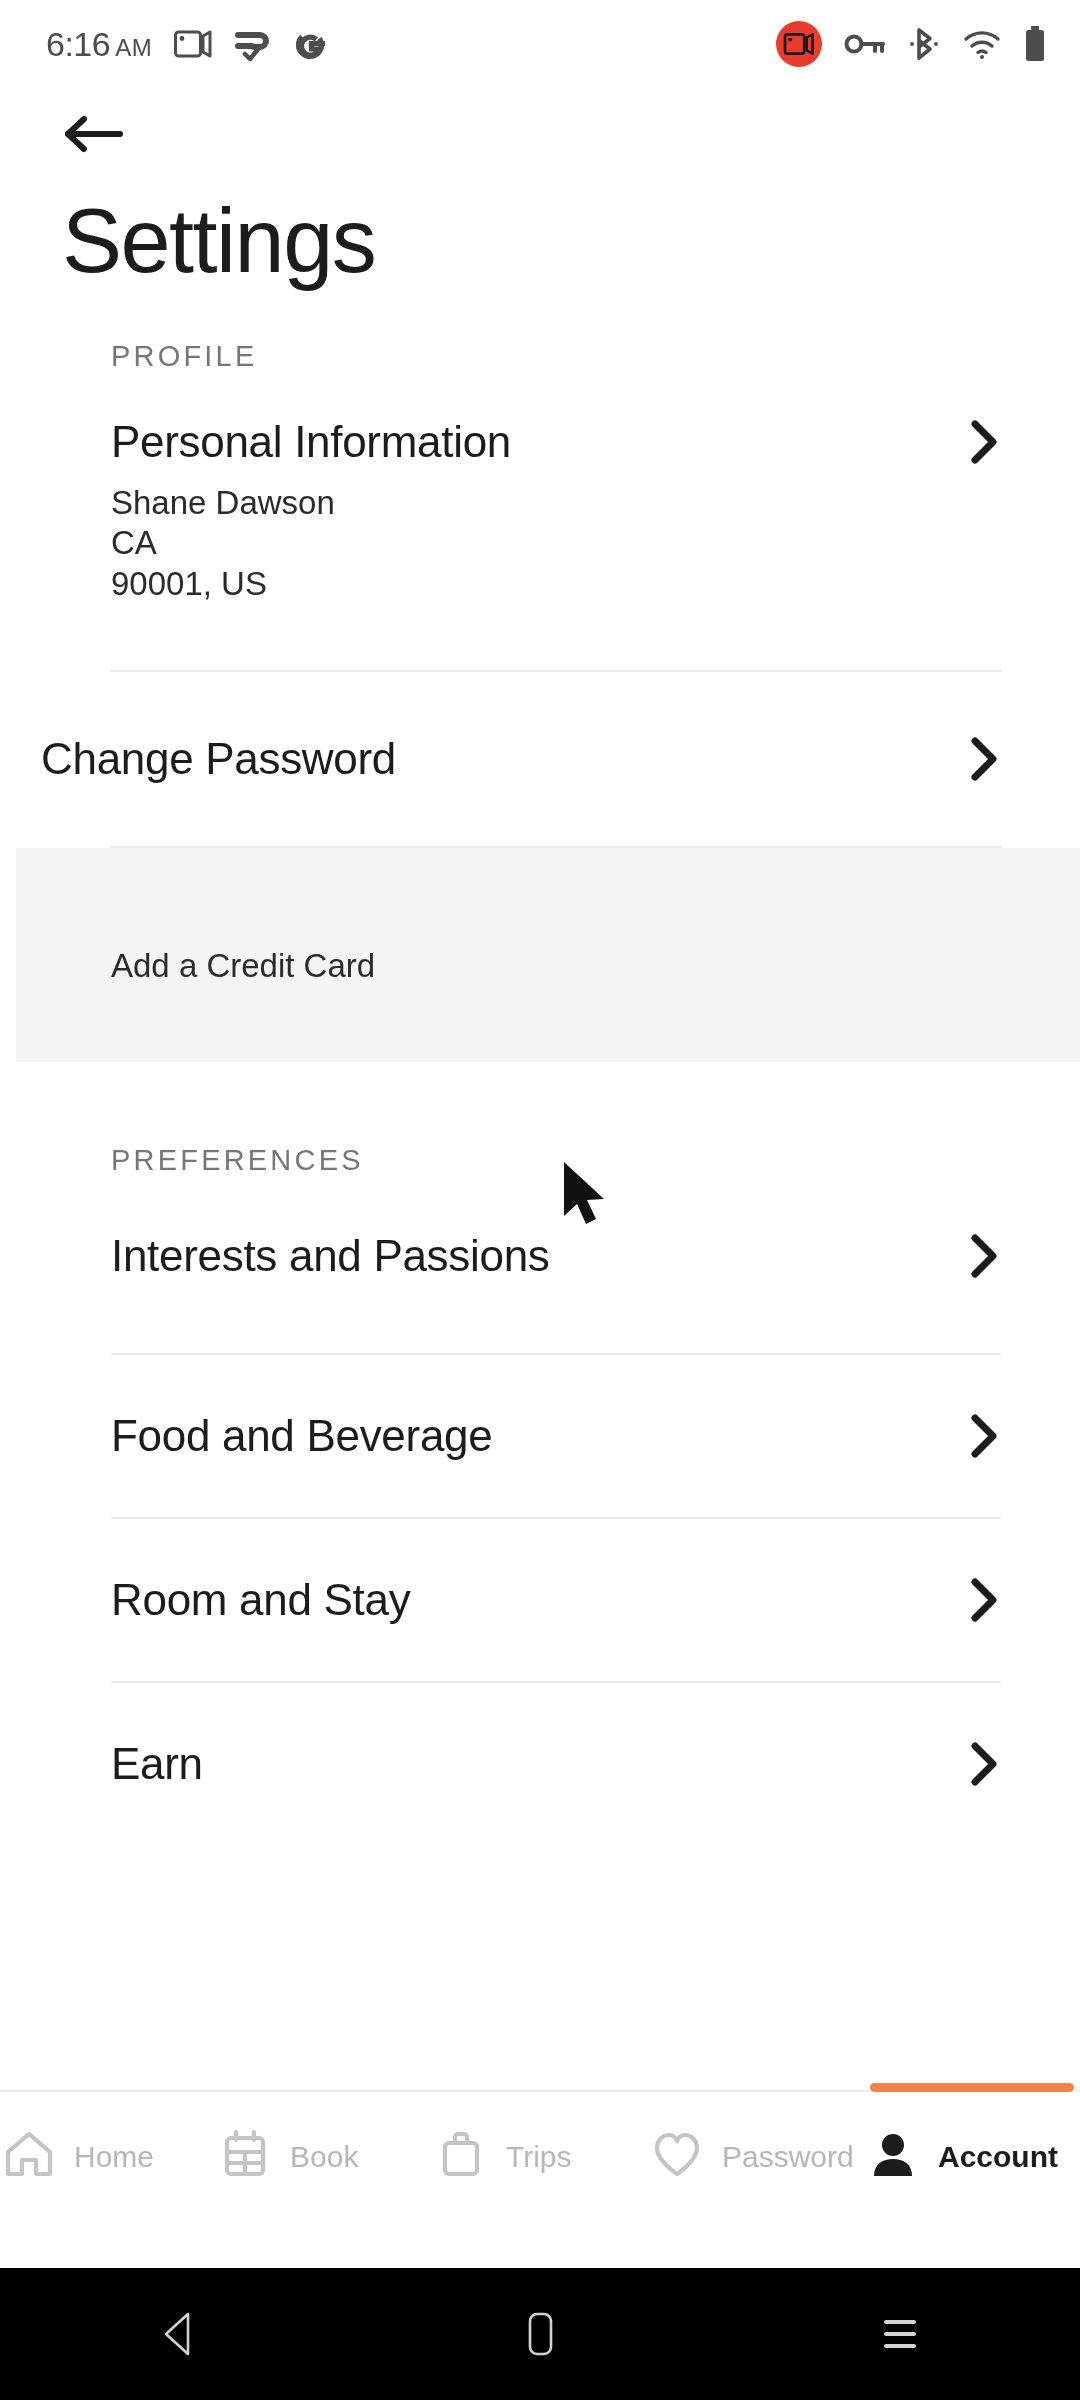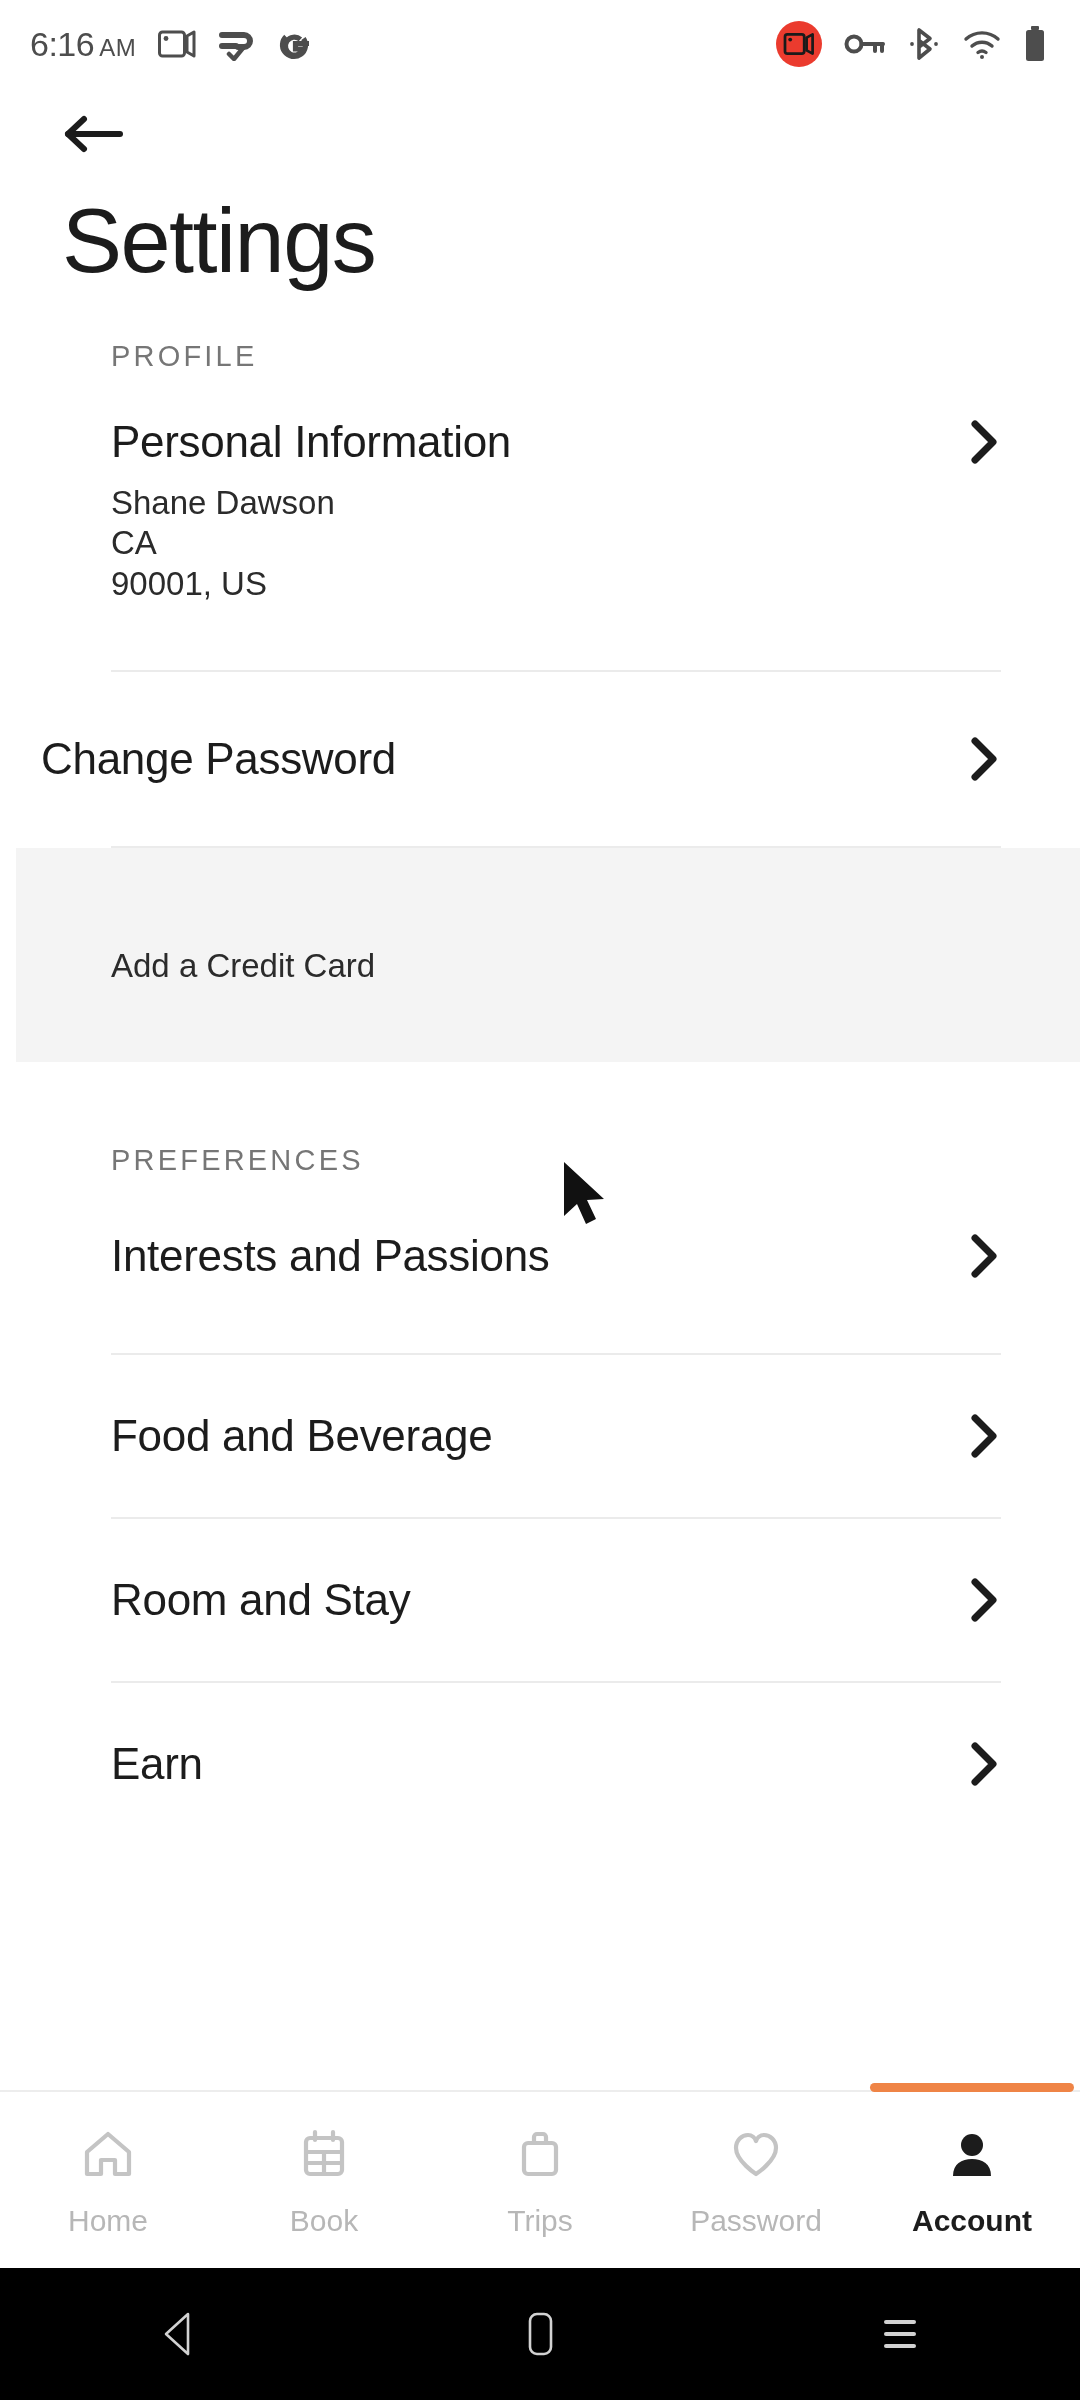--- a/index.html
+++ b/index.html
@@ -8,21 +8,21 @@
     background:#ffffff;
     font-family:"Liberation Sans", sans-serif;
     overflow:hidden;
   }
   #screen { position:relative; width:1080px; height:2400px; background:#fff; }
 
   
   .statusbar {
     position:absolute; top:0; left:0; width:1080px; height:88px;
     display:flex; align-items:center; justify-content:space-between;
-    padding:0 34px 0 30px; background:#fff;
+    padding:0 34px 0 46px; background:#fff;
   }
   .sb-left { display:flex; align-items:center; gap:22px; }
   .sb-time { font-size:34px; color:#4d4d4d; letter-spacing:-0.5px; font-weight:400; }
   .sb-time .ampm { font-size:24px; letter-spacing:0.5px; margin-left:5px; }
   .sb-right { display:flex; align-items:center; gap:22px; }
   .sb-icon { display:flex; align-items:center; justify-content:center; }
   .rec-badge {
     width:46px; height:46px; border-radius:50%; background:#eb3b2e;
     display:flex; align-items:center; justify-content:center;
   }
@@ -60,21 +60,21 @@
 
   .divider { height:2px; background:#ebebeb; margin:0 95px; }
 
   
   .tabbar {
     position:absolute; left:0; bottom:132px; width:1080px; height:178px;
     background:#fff; border-top:2px solid #ededed;
     display:flex; align-items:flex-start;
   }
   .tab {
-    flex:1; display:flex; flex-direction:column; align-items:center;
+    flex:1; display:flex; flex-direction:row; align-items:center;
     padding-top:34px; gap:16px; position:relative;
   }
   .tab-label { font-size:30px; color:#b7b7b7; font-weight:400; }
   .tab.active .tab-label { color:#1c1c1c; font-weight:700; }
   .tab-indicator {
     position:absolute; top:-9px; left:6px; right:6px; height:9px;
     background:#ef8446; border-radius:6px;
   }
 
   

